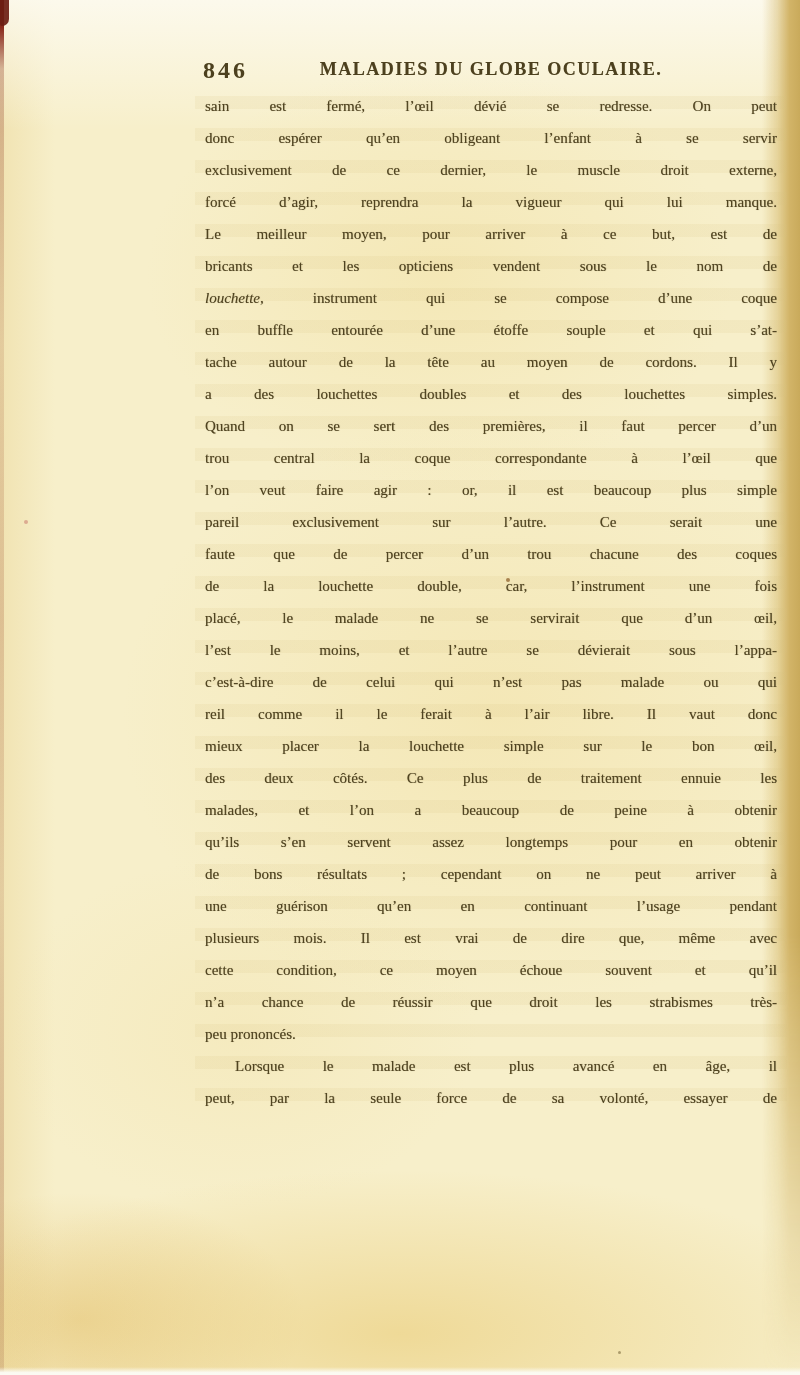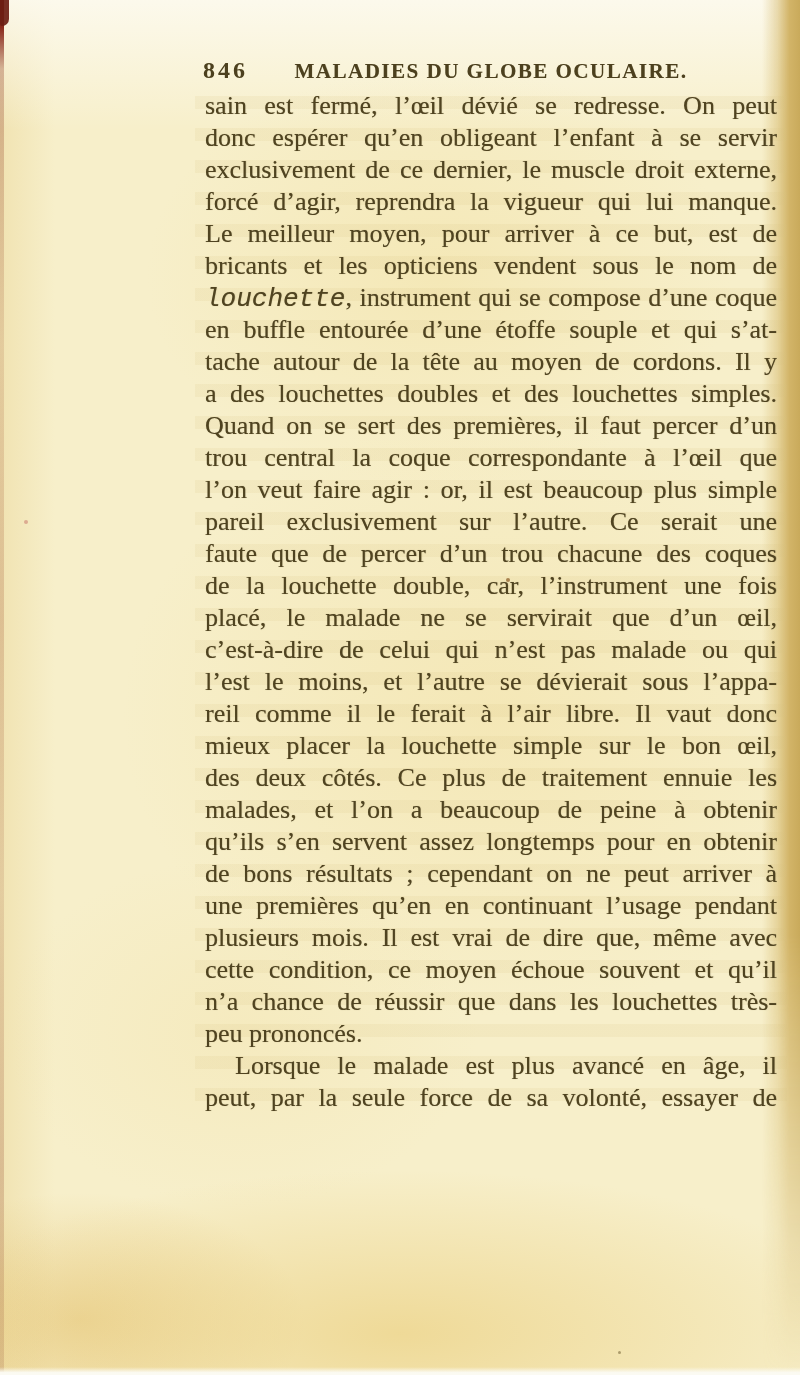--- a/index.html
+++ b/index.html
@@ -47,46 +47,46 @@
   .speck.s3{left:506px;top:578px;width:4px;height:4px;background:rgba(138,90,40,.8);}
   
   .page-header{position:absolute;left:205px;top:57px;width:572px;height:28px;}
   .page-number{
     position:absolute;left:-2px;top:0;
     font-size:24px;letter-spacing:3px;font-weight:bold;
     color:#4c401e;
   }
   .running-head{
     display:block;text-align:center;
-    font-size:21px;letter-spacing:1.5px;
+    font-size:18px;letter-spacing:1.5px;
     color:#4c401e;font-weight:bold;
     padding-top:2px;
     text-shadow:0.3px 0.3px 0.6px rgba(80,68,34,.45);
   }
   
   .text-block{
     position:absolute;left:205px;top:90px;width:572px;
   }
   .text-block::before{ 
     content:"";position:absolute;inset:6px -10px 0 -10px;
     background:repeating-linear-gradient(to bottom,
       rgba(214,192,126,.14) 0 13px, rgba(214,192,126,0) 13px 32px);
     pointer-events:none;
   }
   .line{
     position:relative;
     height:32px;line-height:32px;overflow:hidden;
-    font-size:26px;
+    font-size:15px;
     text-align:justify;text-align-last:justify;
     text-shadow:0.3px 0.3px 0.7px rgba(84,71,37,.5);
     white-space:normal;
   }
   .line.lastline{text-align-last:left;}
   .line.indent{padding-left:30px;}
-  .italic{font-style:italic;font-family:Liberation Mono, monospace;}
+  .italic{font-style:italic;}
 </style>
 </head>
 <body>
 
 <div class="page">
 
   <div class="edge-right"></div>
   <div class="edge-left"></div>
   <div class="corner-mark"></div>
   <div class="edge-bottom"></div>
@@ -110,30 +110,30 @@
       <div class="line"><span>en buffle entourée d’une étoffe souple et qui s’at-</span></div>
       <div class="line"><span>tache autour de la tête au moyen de cordons. Il y</span></div>
       <div class="line"><span>a des louchettes doubles et des louchettes simples.</span></div>
       <div class="line"><span>Quand on se sert des premières, il faut percer d’un</span></div>
       <div class="line"><span>trou central la coque correspondante à l’œil que</span></div>
       <div class="line"><span>l’on veut faire agir : or, il est beaucoup plus simple</span></div>
       <div class="line"><span>pareil exclusivement sur l’autre. Ce serait une</span></div>
       <div class="line"><span>faute que de percer d’un trou chacune des coques</span></div>
       <div class="line"><span>de la louchette double, car, l’instrument une fois</span></div>
       <div class="line"><span>placé, le malade ne se servirait que d’un œil,</span></div>
+      <div class="line"><span>l’est le moins, et l’autre se dévierait sous l’appa-</span></div>
       <div class="line"><span>c’est-à-dire de celui qui n’est pas malade ou qui</span></div>
-      <div class="line"><span>l’est le moins, et l’autre se dévierait sous l’appa-</span></div>
       <div class="line"><span>reil comme il le ferait à l’air libre. Il vaut donc</span></div>
       <div class="line"><span>mieux placer la louchette simple sur le bon œil,</span></div>
       <div class="line"><span>des deux côtés. Ce plus de traitement ennuie les</span></div>
       <div class="line"><span>malades, et l’on a beaucoup de peine à obtenir</span></div>
       <div class="line"><span>qu’ils s’en servent assez longtemps pour en obtenir</span></div>
       <div class="line"><span>de bons résultats ; cependant on ne peut arriver à</span></div>
-      <div class="line"><span>une premières qu’en en continuant l’usage pendant</span></div>
+      <div class="line"><span>une guérison qu’en en continuant l’usage pendant</span></div>
       <div class="line"><span>plusieurs mois. Il est vrai de dire que, même avec</span></div>
       <div class="line"><span>cette condition, ce moyen échoue souvent et qu’il</span></div>
-      <div class="line"><span>n’a chance de réussir que dans les louchettes très-</span></div>
+      <div class="line"><span>n’a chance de réussir que droit les strabismes très-</span></div>
       <div class="line lastline"><span>peu prononcés.</span></div>
       <div class="line indent"><span>Lorsque le malade est plus avancé en âge, il</span></div>
       <div class="line"><span>peut, par la seule force de sa volonté, essayer de</span></div>
     </main>
 
 </div>
 
 </body></html>

